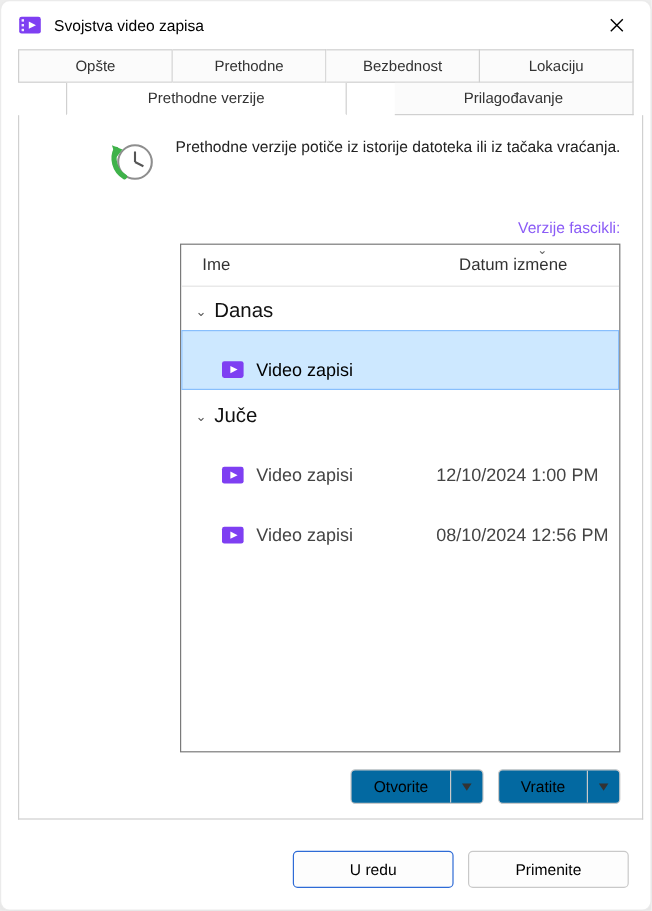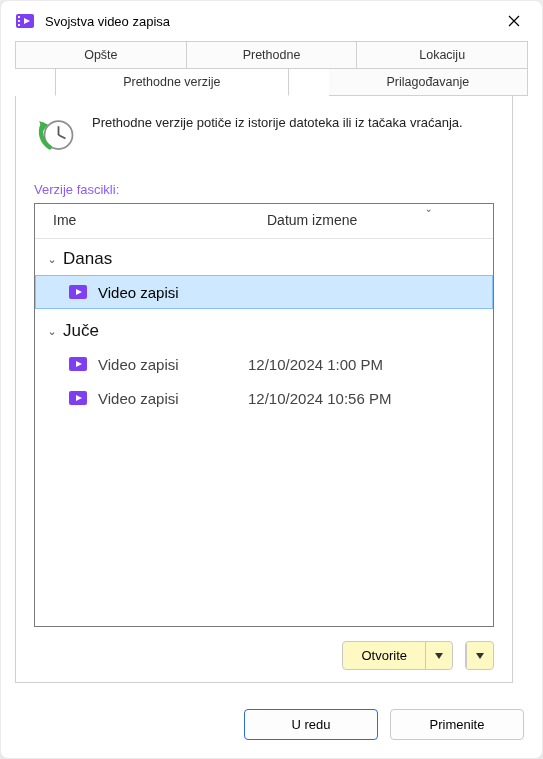--- a/index.html
+++ b/index.html
@@ -7,41 +7,41 @@
   .titlebar{display:flex;align-items:center;height:40px;padding:0 6px 0 14px;}
   .titlebar .app-icon{width:20px;height:20px;display:flex;align-items:center;justify-content:center;margin-right:10px;}
   .title-text{font-size:13px;color:#000;}
   .close-btn{margin-left:auto;width:44px;height:32px;display:flex;align-items:center;justify-content:center;border-radius:4px;cursor:pointer;}
   .tabstrip{display:flex;margin:0 14px;}
   .tabrow2{display:flex;margin:0 14px;}
   .tab{flex:1;text-align:center;font-size:12.5px;color:#333;padding:6px 16px;border:1px solid #d0d0d0;background:#fbfbfb;position:relative;cursor:pointer;}
   .tabstrip .tab + .tab,.tabrow2 .tab + .tab{border-left:none;}
   .tab.active{background:#fff;border-bottom:1px solid #fff;font-weight:400;}
   .tabrow2 .tab{border-top:none;margin-left:40px;}
-  .content{flex:1;margin:0 29px 14px 14px;border:1px solid #d0d0d0;border-top:none;padding:18px 18px 12px 18px;display:flex;flex-direction:column;box-sizing:border-box;}
+  .content{flex:1;margin:0 6px 14px 14px;border:1px solid #d0d0d0;border-top:none;padding:18px 18px 12px 18px;display:flex;flex-direction:column;box-sizing:border-box;align-items:flex-end;}
   .info-row{display:flex;align-items:flex-start;gap:16px;margin-bottom:26px;}
   .info-icon{width:42px;height:42px;flex:0 0 auto;}
   .info-text{font-size:13px;color:#222;line-height:1.45;}
   .label{font-size:13px;color:#8b5cf6;margin-bottom:6px;}
   .listbox{flex:1;border:1px solid #7a7a7a;background:#fff;display:flex;flex-direction:column;overflow:hidden;}
   .list-header{display:flex;border-bottom:1px solid #e4e4e4;}
   .list-header .col{font-size:14px;color:#333;padding:8px 6px 10px 18px;}
   .col-name{width:190px;}
   .col-date{flex:1;position:relative;}
   .col-date .chev{position:absolute;top:-1px;right:60px;font-size:10px;color:#666;}
   .group{padding:6px 0 2px 0;}
   .group-header{display:flex;align-items:center;gap:4px;font-size:17px;color:#111;padding:4px 8px 6px 10px;cursor:pointer;}
   .group-header .exp{width:14px;text-align:center;color:#555;font-size:11px;}
-  .row{display:flex;align-items:center;padding:6px 8px 6px 32px;font-size:15px;color:#444;gap:10px;cursor:pointer;border:1px solid transparent;}
+  .row{display:flex;align-items:center;padding:22px 8px 6px 32px;font-size:15px;color:#444;gap:10px;cursor:pointer;border:1px solid transparent;}
   .row.selected{background:#cde8ff;border:1px solid #88bffd;color:#000;}
   .row .file-icon{width:20px;height:20px;flex:0 0 auto;}
   .row .name{width:140px;}
   .row .date{flex:1;white-space:nowrap;}
   .row-buttons{display:flex;justify-content:flex-end;gap:12px;margin-top:14px;}
-  .split-btn{display:flex;border:1px solid #c9c9c9;border-radius:4px;overflow:hidden;background:#fef9c3;}
+  .split-btn{display:flex;border:1px solid #c9c9c9;border-radius:4px;overflow:hidden;background:#0369a1;}
   .split-btn .main{padding:6px 18px;font-size:13px;cursor:pointer;}
   .split-btn .arrow{width:26px;display:flex;align-items:center;justify-content:center;border-left:1px solid #c9c9c9;cursor:pointer;}
   .dialog-buttons{display:flex;justify-content:flex-end;gap:12px;padding:12px 18px 18px 18px;}
   .btn{min-width:104px;text-align:center;padding:7px 14px;font-size:13px;border:1px solid #c9c9c9;border-radius:4px;background:#fdfdfd;cursor:pointer;}
   .btn.default{border-color:#2e6bd6;}
   svg{display:block;}
 </style>
 </head>
 <body>
 
@@ -61,20 +61,21 @@
     <div class="close-btn">
       <svg viewBox="0 0 12 12" width="12" height="12">
         <path d="M1 1 L11 11 M11 1 L1 11" stroke="#000" stroke-width="1.2" fill="none"></path>
       </svg>
     </div>
   </div>
 
   <div class="tabstrip">
     <div class="tab"><span>Opšte</span></div>
     <div class="tab"><span>Prethodne</span></div>
+    <div class="tab"><span>Bezbednost</span></div>
     <div class="tab"><span>Lokaciju</span></div>
   </div>
 
   <div class="tabrow2">
     <div class="tab active" style="flex:1.2"><span>Prethodne verzije</span></div>
     <div class="tab"><span>Prilagođavanje</span></div>
   </div>
 
   <div class="content">
     <div class="info-row">
@@ -133,35 +134,36 @@
           <span class="date">12/10/2024 1:00 PM</span>
         </div>
         <div class="row">
           <span class="file-icon">
             <svg viewBox="0 0 20 20" width="20" height="20">
                 <rect x="1" y="3" width="18" height="14" rx="2" fill="#7e3ff2"></rect>
                 <polygon points="8,7 14,10 8,13" fill="#fff"></polygon>
               </svg>
           </span>
           <span class="name">Video zapisi</span>
-          <span class="date">12/10/2024 10:56 PM</span>
+          <span class="date">08/10/2024 12:56 PM</span>
         </div>
       </div>
     </div>
 
     <div class="row-buttons">
       <div class="split-btn">
         <div class="main"><span>Otvorite</span></div>
         <div class="arrow">
           <svg viewBox="0 0 10 10" width="10" height="10">
               <polygon points="1,2 9,2 5,8" fill="#333"></polygon>
             </svg>
         </div>
       </div>
       <div class="split-btn">
+        <div class="main"><span>Vratite</span></div>
         <div class="arrow">
           <svg viewBox="0 0 10 10" width="10" height="10">
               <polygon points="1,2 9,2 5,8" fill="#333"></polygon>
             </svg>
         </div>
       </div>
     </div>
   </div>
 
   <div class="dialog-buttons">

